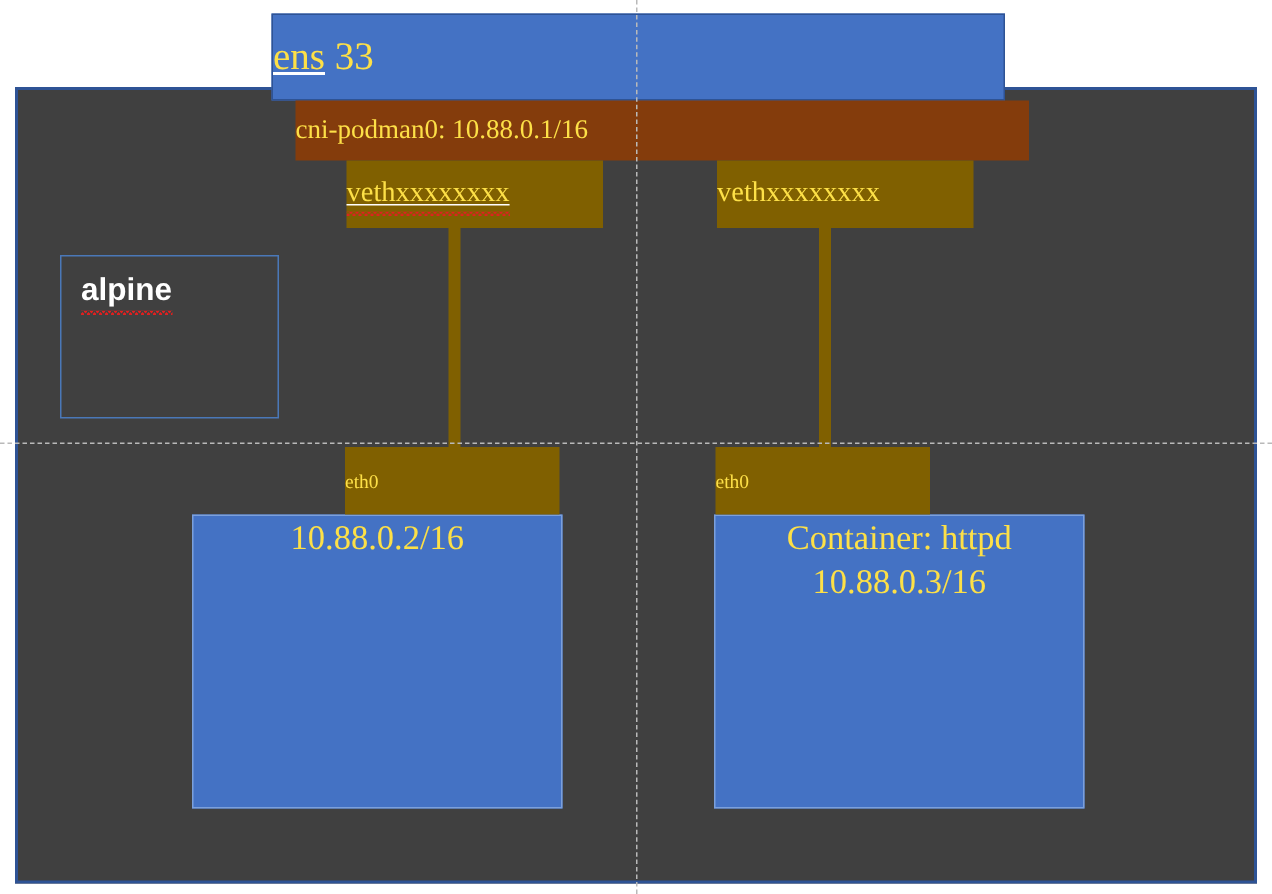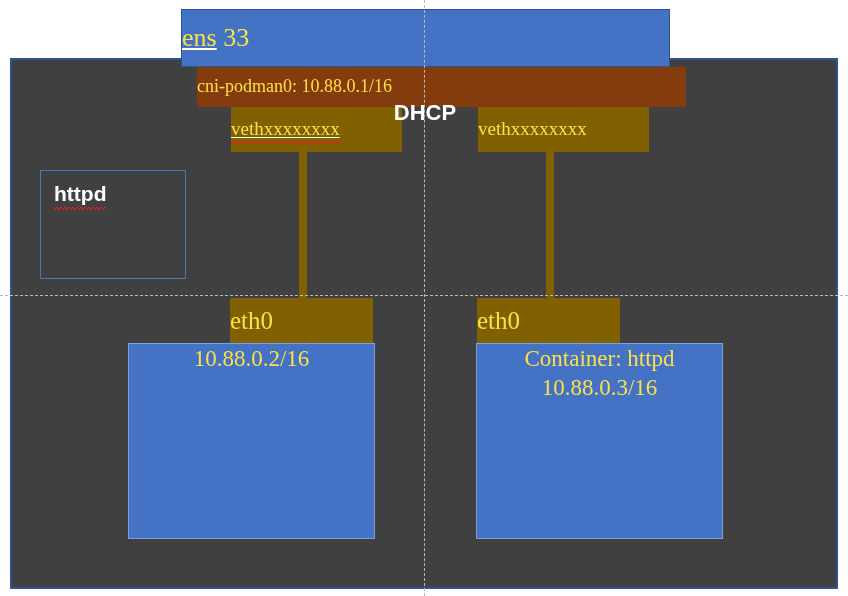--- a/index.html
+++ b/index.html
@@ -111,21 +111,21 @@
     z-index: 16;
   }
   .veth-left  { left: 231px; top: 107px; }
   .veth-right { left: 478px; top: 107px; }
 
   
   .eth {
     width: 143px;
     height: 45px;
     background: #806000;
-    font-size: 25px;
+    font-size: 13px;
     z-index: 16;
   }
   .eth-left  { left: 230px; top: 298px; }
   .eth-right { left: 477px; top: 298px; }
 
   
   .cable {
     position: absolute;
     width: 8px;
     background: #806000;
@@ -201,23 +201,20 @@
   <div class="cable cable-right"></div>
 
   <div class="node nic-ens33">
     <span class="nowrap"><span class="underline-plain">ens</span><span> 33</span></span>
   </div>
 
   <div class="node bridge">
     <span>cni-podman0: 10.88.0.1/16</span>
   </div>
 
-  <div class="dhcp-label">
-    <span>DHCP</span>
-  </div>
 
   <div class="node veth veth-left">
     <span class="squiggle underline-plain">vethxxxxxxxx</span>
   </div>
   <div class="node veth veth-right">
     <span>vethxxxxxxxx</span>
   </div>
 
   <div class="node eth eth-left">
     <span>eth0</span>
@@ -228,19 +225,19 @@
 
   <div class="node container-box container-left">
     <span>10.88.0.2/16</span>
   </div>
   <div class="node container-box container-right">
     <span>Container: httpd</span>
     <span>10.88.0.3/16</span>
   </div>
 
   <div class="cmd-box">
-    <div><span class="squiggle">httpd</span></div>
+    <div><span class="squiggle">alpine</span></div>
   </div>
 
   <div class="guide-v"></div>
   <div class="guide-h"></div>
 
 </div>
 
 </body></html>

